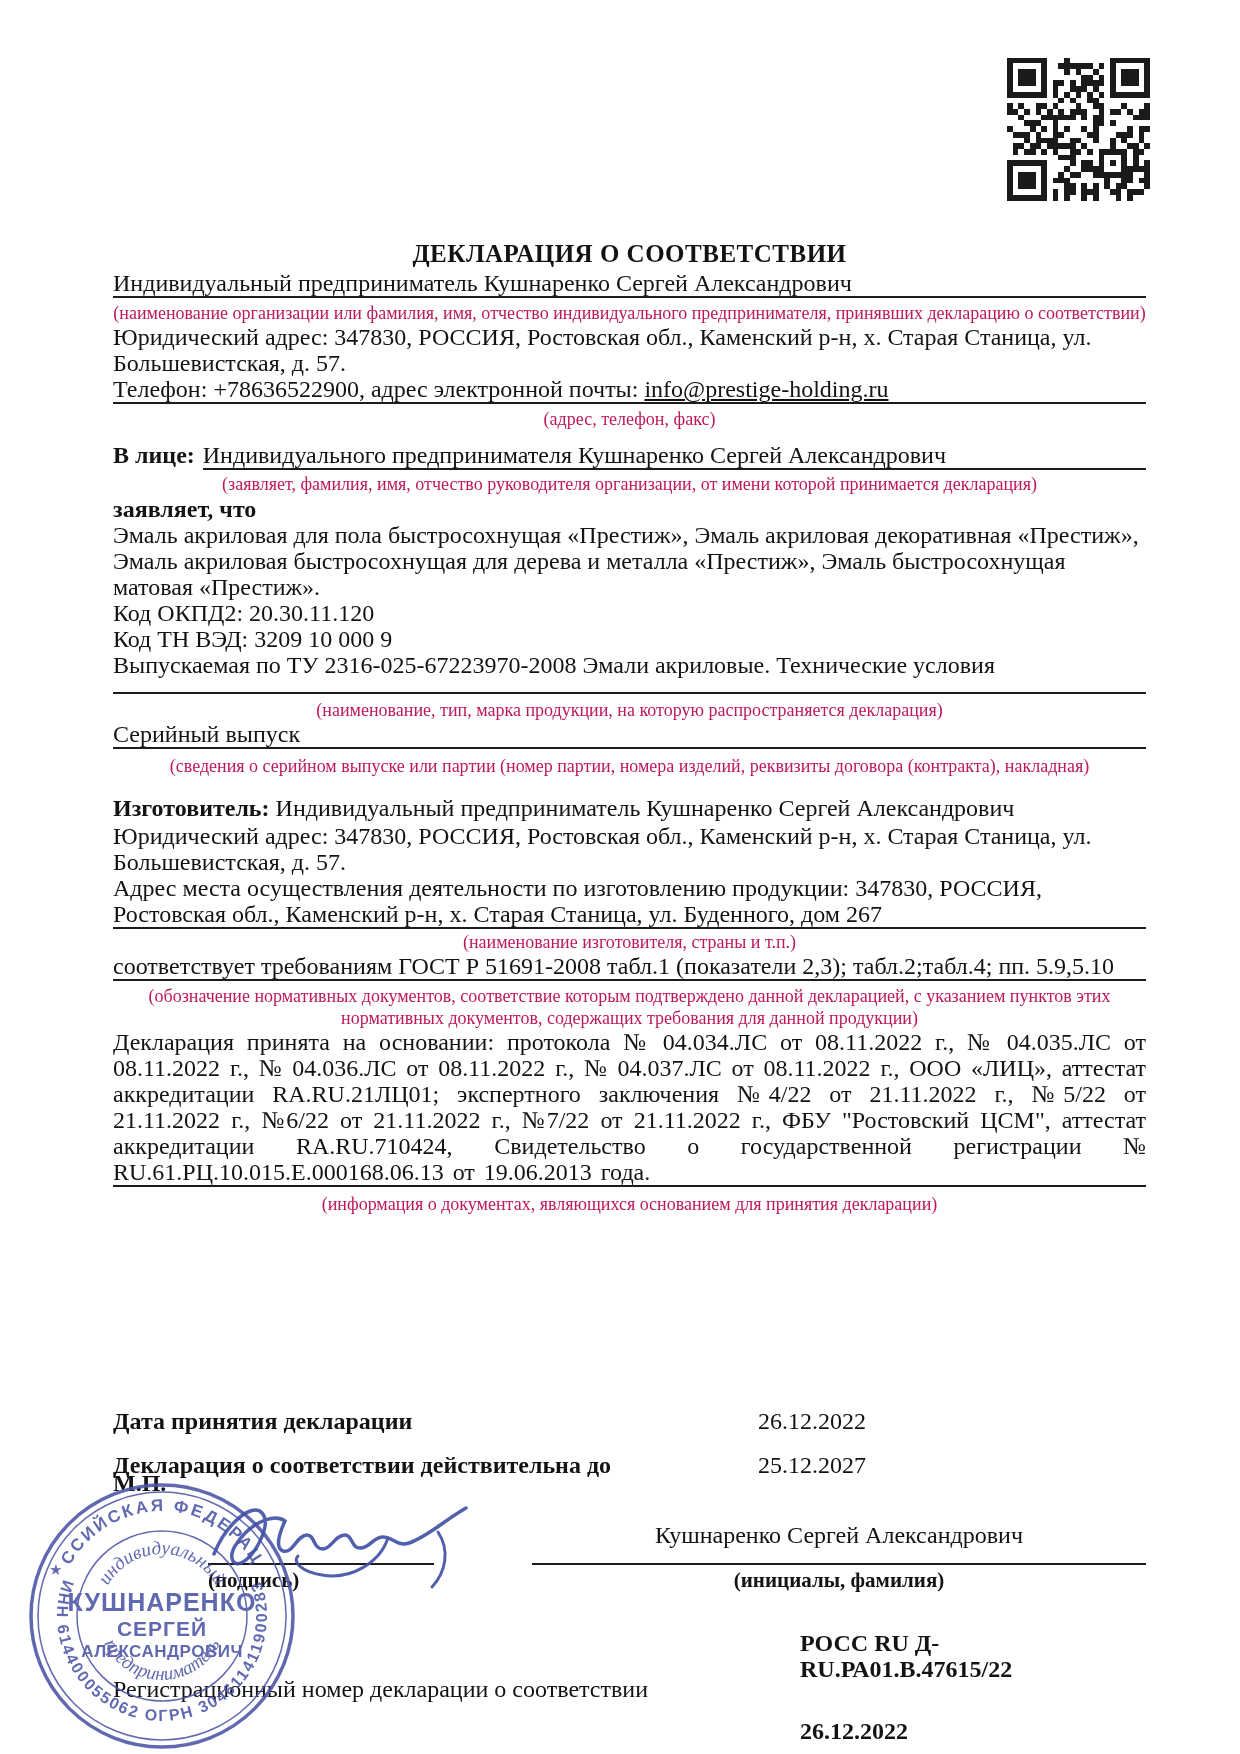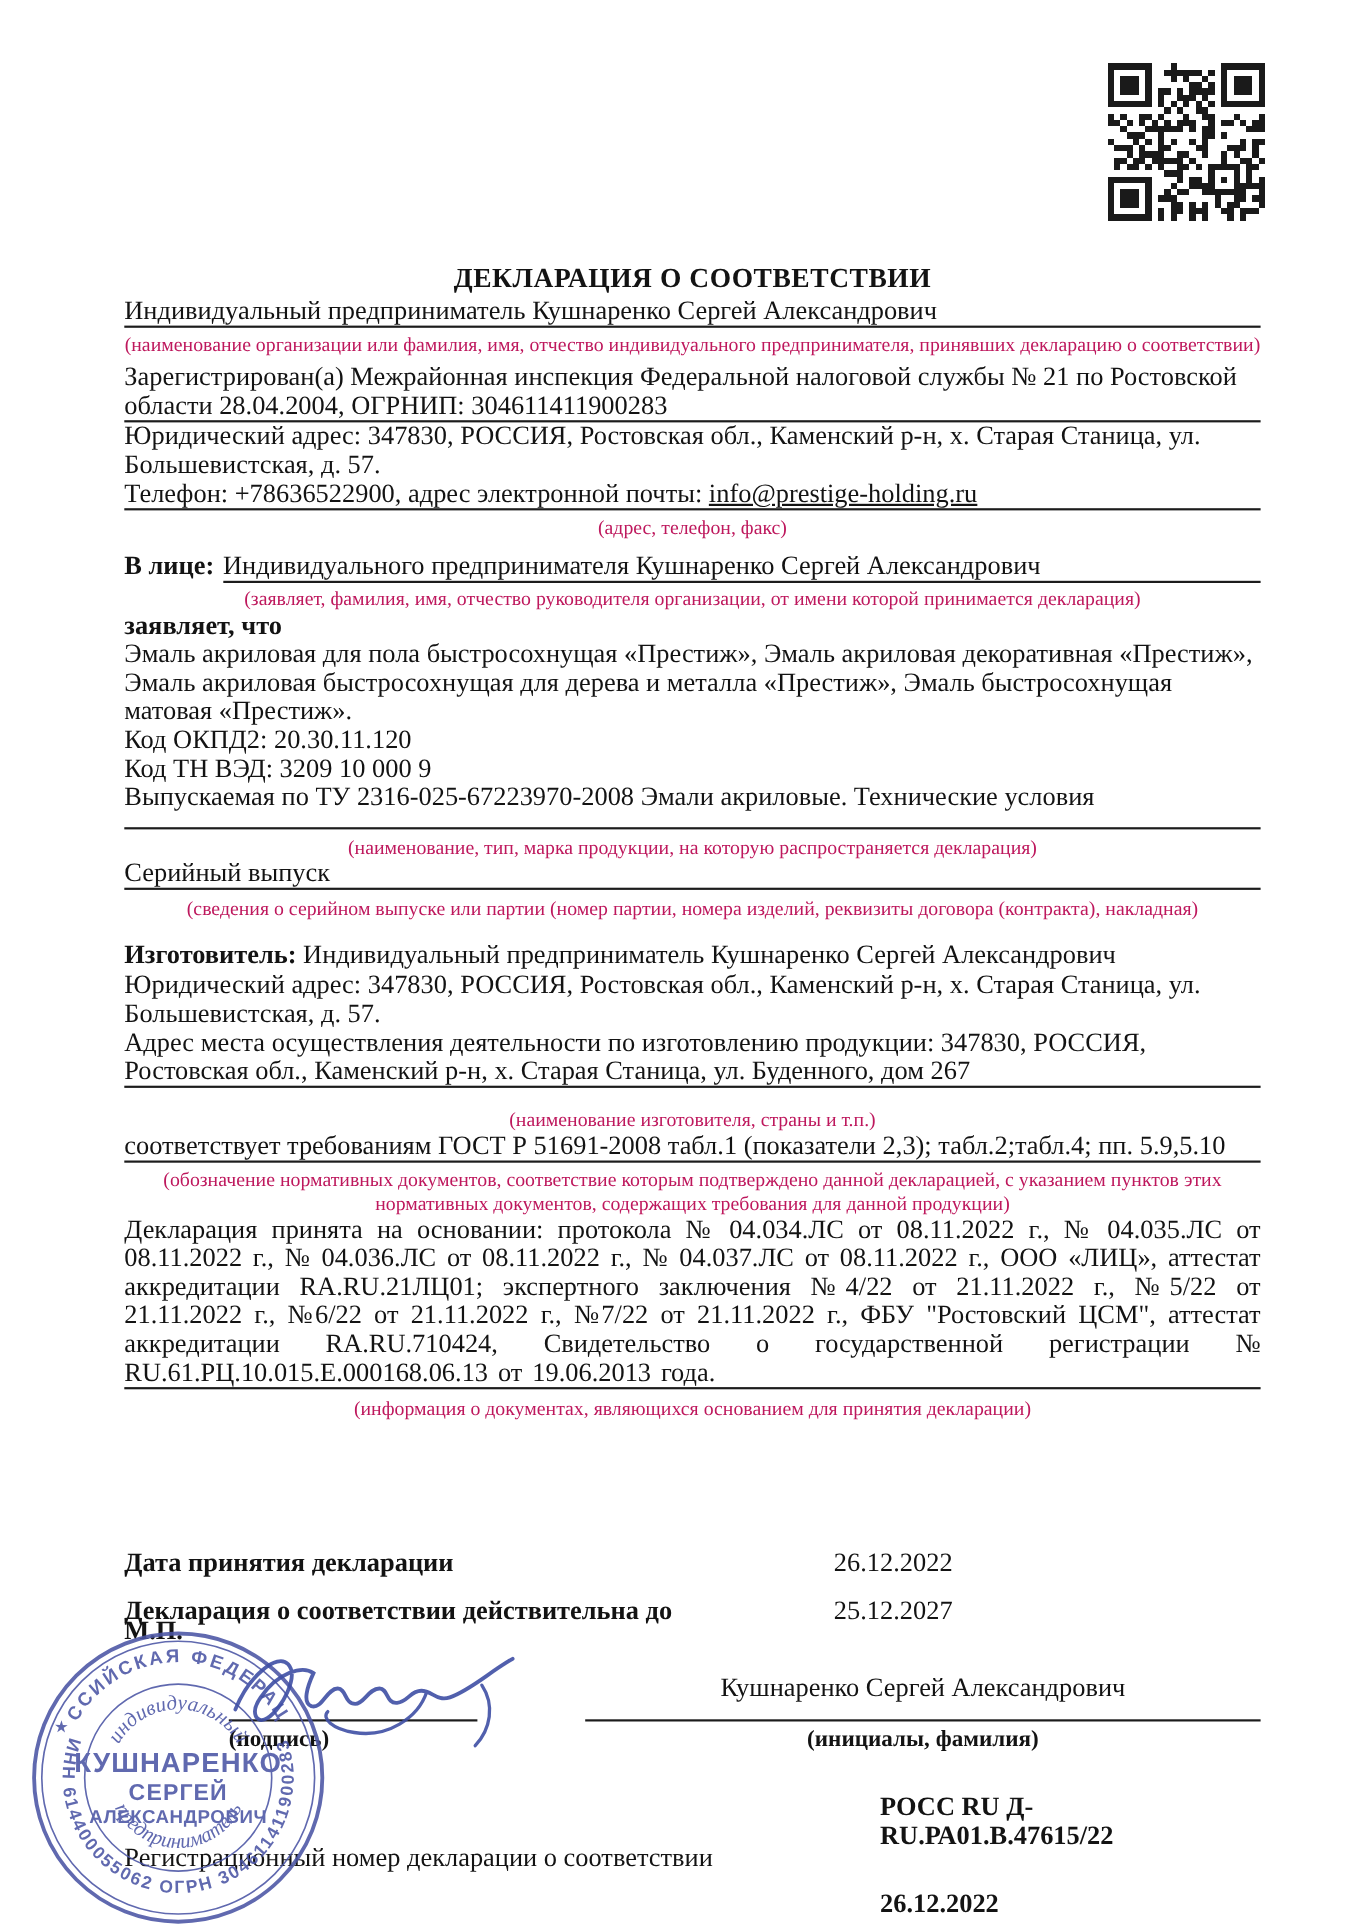--- a/index.html
+++ b/index.html
@@ -352,21 +352,20 @@
       <rect x="21" y="24" width="1" height="1"></rect>
     </g>
   </svg>
 
 <div class="content">
   <div class="title">ДЕКЛАРАЦИЯ О СООТВЕТСТВИИ</div>
 
   <div class="line u2" style="margin-top:2px">Индивидуальный предприниматель Кушнаренко Сергей Александрович</div>
   <div class="caption" style="margin-top:4px">(наименование организации или фамилия, имя, отчество индивидуального предпринимателя, принявших декларацию о соответствии)</div>
 
-  <div class="line u2" style="margin-top:6px">Зарегистрирован(а) Межрайонная инспекция Федеральной налоговой службы № 21 по Ростовской области 28.04.2004, ОГРНИП: 304611411900283</div>
 
   <div class="line">Юридический адрес: 347830, РОССИЯ, Ростовская обл., Каменский р-н, х. Старая Станица, ул. Большевистская, д. 57.</div>
   <div class="line u2"><span>Телефон: +78636522900, адрес электронной почты: </span><span class="email">info@prestige-holding.ru</span></div>
   <div class="caption" style="margin-top:4px">(адрес, телефон, факс)</div>
 
   <div class="vlitse" style="margin-top:12px">
     <span class="lbl">В лице:</span>
     <span class="val">Индивидуального предпринимателя Кушнаренко Сергей Александрович</span>
   </div>
   <div class="caption" style="margin-top:3px">(заявляет, фамилия, имя, отчество руководителя организации, от имени которой принимается декларация)</div>
@@ -379,21 +378,21 @@
 
   <div class="rule" style="margin-top:14px"></div>
   <div class="caption" style="margin-top:5px">(наименование, тип, марка продукции, на которую распространяется декларация)</div>
 
   <div class="line u2">Серийный выпуск</div>
   <div class="caption" style="margin-top:6px">(сведения о серийном выпуске или партии (номер партии, номера изделий, реквизиты договора (контракта), накладная)</div>
 
   <div class="line" style="margin-top:18px"><span class="b">Изготовитель:</span> <span>Индивидуальный предприниматель Кушнаренко Сергей Александрович</span></div>
   <div class="line" style="margin-top:2px">Юридический адрес: 347830, РОССИЯ, Ростовская обл., Каменский р-н, х. Старая Станица, ул. Большевистская, д. 57.</div>
   <div class="line u2">Адрес места осуществления деятельности по изготовлению продукции: 347830, РОССИЯ, Ростовская обл., Каменский р-н, х. Старая Станица, ул. Буденного, дом 267</div>
-  <div class="caption" style="margin-top:18px">(наименование изготовителя, страны и т.п.)</div>
+  <div class="caption" style="margin-top:2px">(наименование изготовителя, страны и т.п.)</div>
 
   <div class="line u2">соответствует требованиям ГОСТ Р 51691-2008 табл.1 (показатели 2,3); табл.2;табл.4; пп. 5.9,5.10</div>
   <div class="caption" style="margin-top:4px">(обозначение нормативных документов, соответствие которым подтверждено данной декларацией, с указанием пунктов этих нормативных документов, содержащих требования для данной продукции)</div>
 
   <div class="line just u2">Декларация принята на основании: протокола № 04.034.ЛС от 08.11.2022 г., № 04.035.ЛС от 08.11.2022 г., № 04.036.ЛС от 08.11.2022 г., № 04.037.ЛС от 08.11.2022 г., ООО «ЛИЦ», аттестат аккредитации RA.RU.21ЛЦ01; экспертного заключения №4/22 от 21.11.2022 г., №5/22 от 21.11.2022 г., №6/22 от 21.11.2022 г., №7/22 от 21.11.2022 г., ФБУ "Ростовский ЦСМ", аттестат аккредитации RA.RU.710424, Свидетельство о государственной регистрации № RU.61.РЦ.10.015.Е.000168.06.13 от 19.06.2013 года.</div>
   <div class="caption" style="margin-top:6px">(информация о документах, являющихся основанием для принятия декларации)</div>
 </div>
 
 <div class="abs-row date-row" style="top:1408px">
   <span class="row-label">Дата принятия декларации</span>

